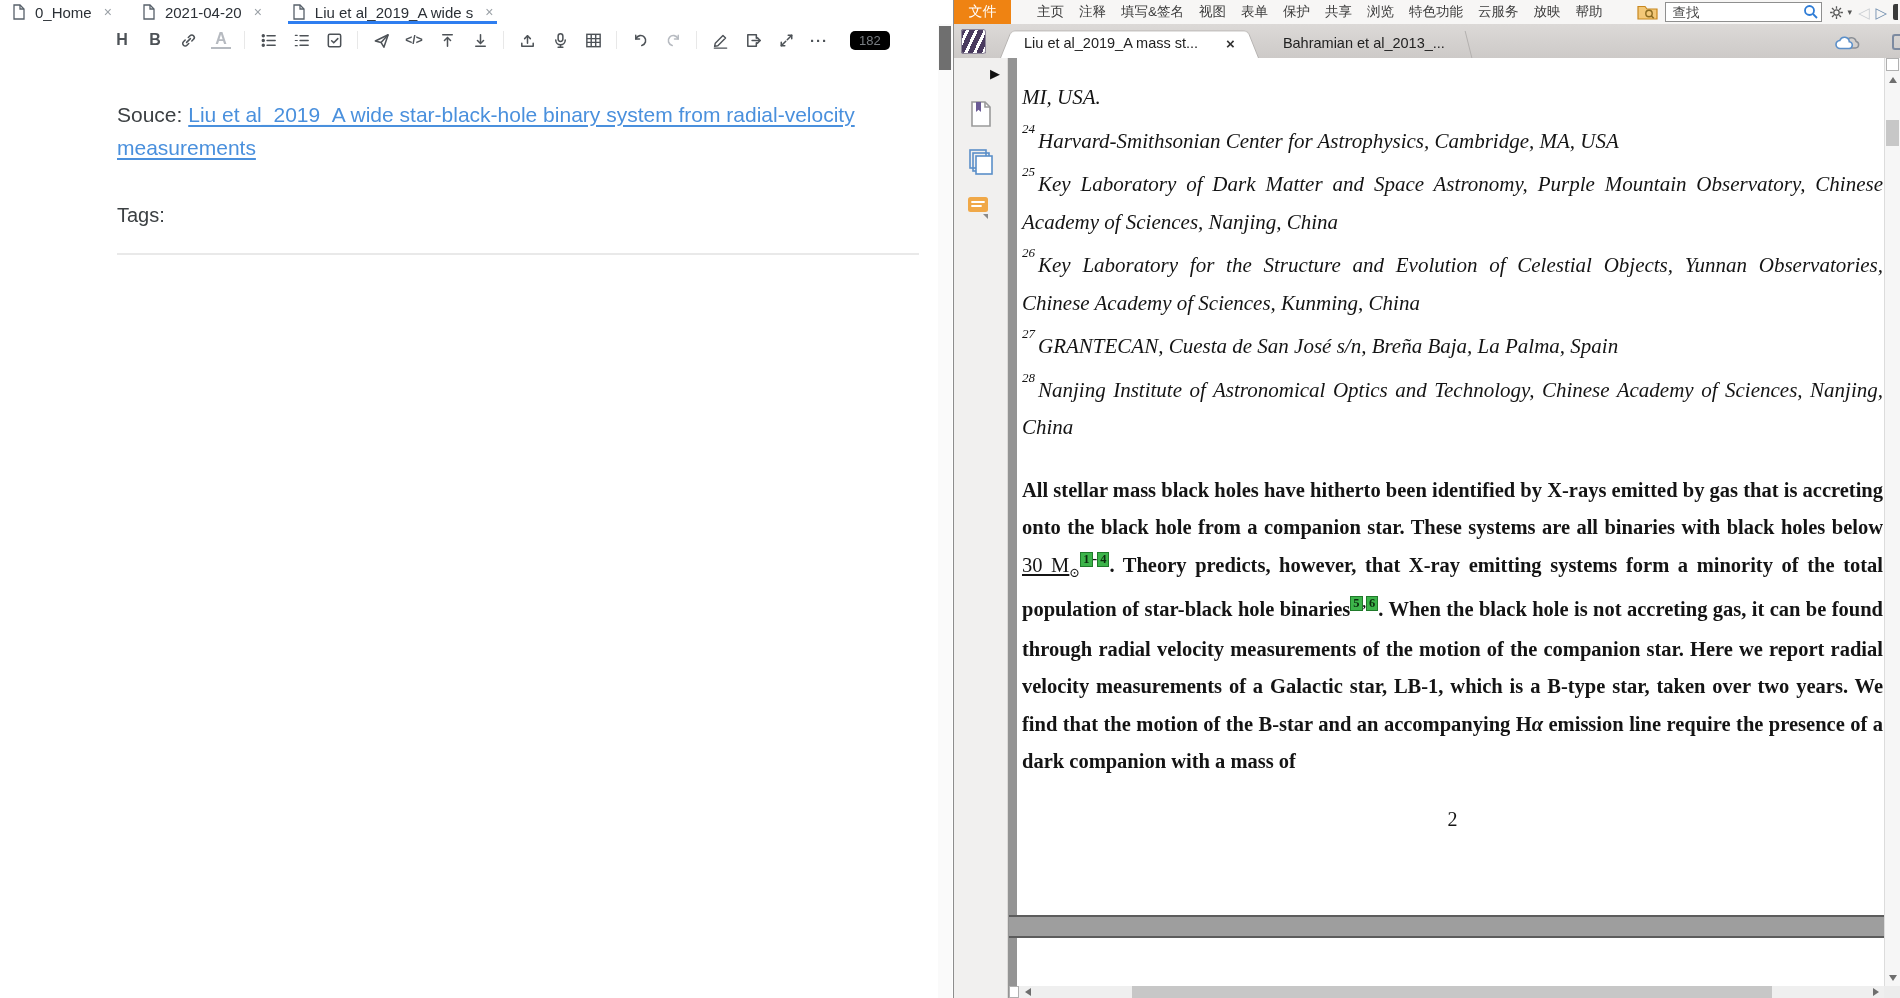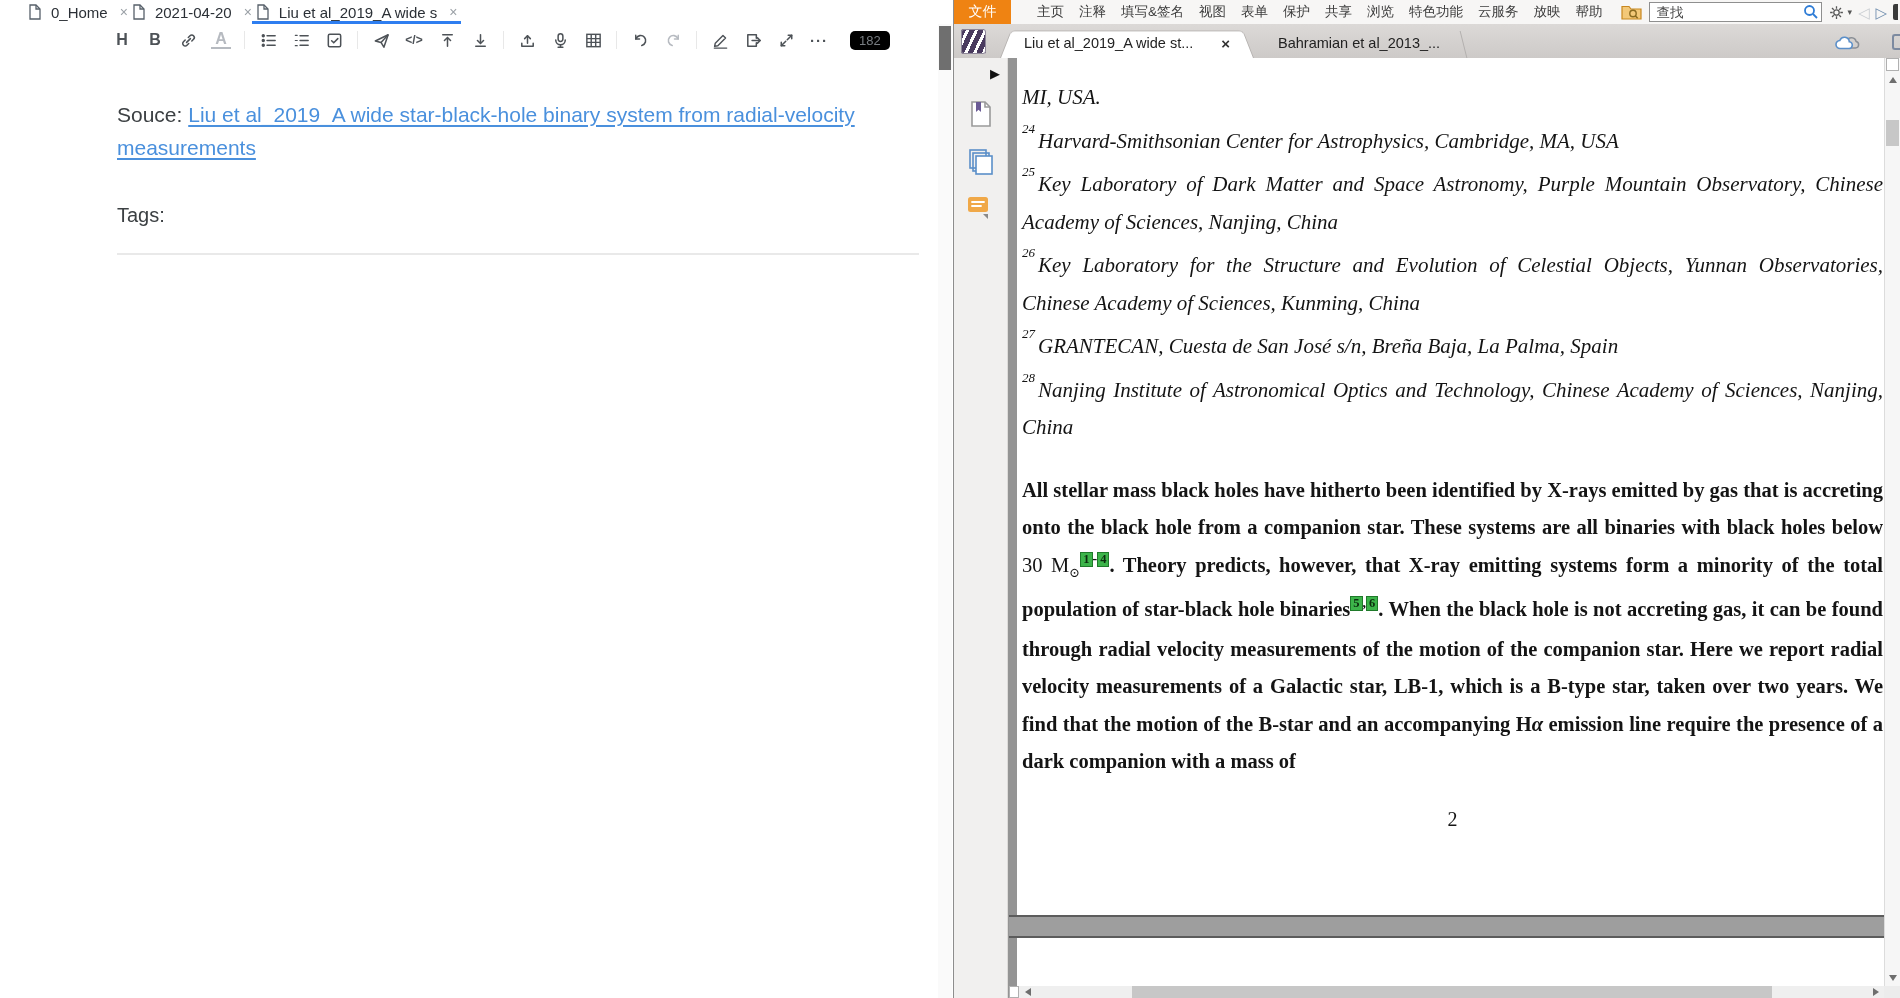--- a/index.html
+++ b/index.html
@@ -1,21 +1,21 @@
 <!DOCTYPE html>
 <html><head>
 <meta charset="utf-8">
 <style>
   * { margin:0; padding:0; box-sizing:border-box; }
   html,body { background:#e9e9e9; font-family:"Liberation Sans","DejaVu Sans",sans-serif; }
   .screen { position:relative; width:1900px; height:998px; background:#fff; overflow:hidden; }
 
   
   .editor { position:absolute; left:0; top:0; width:953px; height:998px; background:#fff; }
-  .ed-tabs { position:absolute; left:0; top:0; width:100%; height:24px; display:flex; align-items:stretch; padding-left:26px; background:#fff; }
+  .ed-tabs { position:absolute; left:0; top:0; width:100%; height:24px; display:flex; align-items:stretch; padding-left:10px; gap:26px; background:#fff; }
   .ed-tab { position:relative; display:flex; align-items:center; gap:9px; font-size:15px; color:#2b3036; padding:0 2px; cursor:default; }
   .ed-tab .x { font-size:14px; color:#9aa0a6; margin-left:3px; }
   .ed-tab.active::after { content:""; position:absolute; left:-2px; right:-2px; bottom:0; height:3px; background:#2e7ef0; }
   .fileicon { display:flex; }
 
   .ed-toolbar { position:absolute; left:112px; top:24px; height:32px; display:flex; align-items:center; gap:13px; }
   .tb-ic { min-width:20px; height:20px; display:flex; align-items:center; justify-content:center; color:#4d5257; font-size:16px; }
   .tb-ic.txt { font-weight:600; }
   .tb-ic.dim { color:#b6bac0; }
   .tb-ic.u { border-bottom:2px solid #b6bac0; height:18px; }
@@ -34,21 +34,21 @@
   .ed-hr { border:none; border-top:2px solid #e9e9e9; margin-top:26px; width:100%; }
 
   
   .pdf { position:absolute; left:953px; top:0; width:947px; height:998px; background:#fff; border-left:1px solid #8d8d8d; }
 
   .menubar { position:absolute; left:0; top:0; width:100%; height:24px; background:#f7f6f5; display:flex; align-items:center; }
   .file-tab { width:57px; height:24px; background:#ef8312; color:#fff; font-size:14px; display:flex; align-items:center; justify-content:center; }
   .menu-items { display:flex; gap:15px; margin-left:26px; font-size:13.5px; color:#3b3b3b; white-space:nowrap; }
   .menu-items span { cursor:default; }
   .search-area { position:absolute; right:2px; top:0; height:24px; display:flex; align-items:center; gap:6px; }
-  .find-box { position:relative; width:173px; height:20px; }
+  .find-box { position:relative; width:157px; height:20px; }
   .find-input { width:100%; height:100%; border:1px solid #8f8f8f; background:#fff; font-size:13.5px; padding:0 24px 0 6px; font-family:inherit; color:#333; }
   .find-input::placeholder { color:#4a4a4a; opacity:1; }
   .find-mag { position:absolute; right:3px; top:2px; }
   .gear-wrap { display:flex; align-items:center; gap:2px; }
   .caret { font-size:9px; color:#555; }
   .navchev { font-size:15px; line-height:1; }
   .chev-back { color:#c9cdd2; }
   .chev-fwd { color:#6f8dad; }
   .clip-ic { width:5px; height:16px; background:#3a3a3a; border-radius:2px 0 0 2px; }
 
@@ -68,21 +68,21 @@
   .gray-strip { position:absolute; left:55px; top:0; bottom:12px; width:8px; background:#949494; }
   .page { position:absolute; left:63px; width:868px; background:#fff; }
   .page2 { top:0; height:857px; }
   .page-gap { position:absolute; left:55px; top:857px; width:876px; height:23px; background:#9e9e9e; border-top:2px solid #5c5c5c; border-bottom:2px solid #5c5c5c; }
   .page3 { top:880px; height:48px; }
 
   .pg-text { padding:8px 2px 0 5px; font-family:"Liberation Serif","DejaVu Serif",serif; color:#141414;margin-top:13px; }
   .affil { font-style:italic; font-size:21px; line-height:37.5px; text-align:justify; }
   .affil sup { font-style:italic; font-size:13px; position:relative; top:-7px; margin-right:3px; }
   .abstract { margin-top:25px; font-weight:700; font-size:20.5px; line-height:37.5px; text-align:justify; }
-  .mass { font-weight:400; }
+  .mass { font-weight:400;text-decoration:underline; }
   .sunsub { font-size:13px; vertical-align:sub; font-weight:400; }
   .cites { white-space:nowrap; }
   .cite { display:inline-block; background:#3cb44a; border:1px solid #1f7a2a; color:#0b2d0e; font-size:12.5px; line-height:13px; padding:0 2px; position:relative; top:-9px; font-weight:700; }
   .cite-sep { font-size:14px; position:relative; top:-9px; }
   .pagenum { margin-top:27px; text-align:center; font-weight:400; font-size:20px; }
 
   
   .vscroll { position:absolute; right:0; top:0; bottom:12px; width:16px; background:#f6f6f6; border-left:1px solid #dcdcdc; }
   .v-handle { position:absolute; left:1px; right:1px; top:0; height:13px; background:#fff; border:1px solid #b0b0b0; }
   .v-btn { position:absolute; left:1px; right:1px; height:16px; display:flex; align-items:center; justify-content:center; }
@@ -312,21 +312,21 @@
         </span>
         <span class="navchev chev-back">◁</span>
         <span class="navchev chev-fwd">▷</span>
         <span class="clip-ic"></span>
       </div>
     </div>
 
     <div class="doctabs">
       <div class="app-logo"></div>
       <div class="dtab active">
-        <span class="lbl">Liu et al_2019_A wide st...</span>
+        <span class="lbl">Liu et al_2019_A mass st...</span>
         <span class="x">×</span>
       </div>
       <div class="dtab inactive">
         <span class="lbl">Bahramian et al_2013_...</span>
       </div>
       <div class="cloud-wrap">
         <svg width="26" height="20" viewBox="0 0 26 20" fill="none">
             <path d="M14 16h7.5a3.3 3.3 0 00.6-6.5A4.8 4.8 0 0013 8.6" stroke="#8a8f96" stroke-width="1.5"></path>
             <path d="M6.2 16.5a4 4 0 01-.4-8A4.9 4.9 0 0115.3 9.7a3.4 3.4 0 01-.9 6.8z" fill="#fff" stroke="#5b8fc9" stroke-width="1.6"></path>
           </svg>

